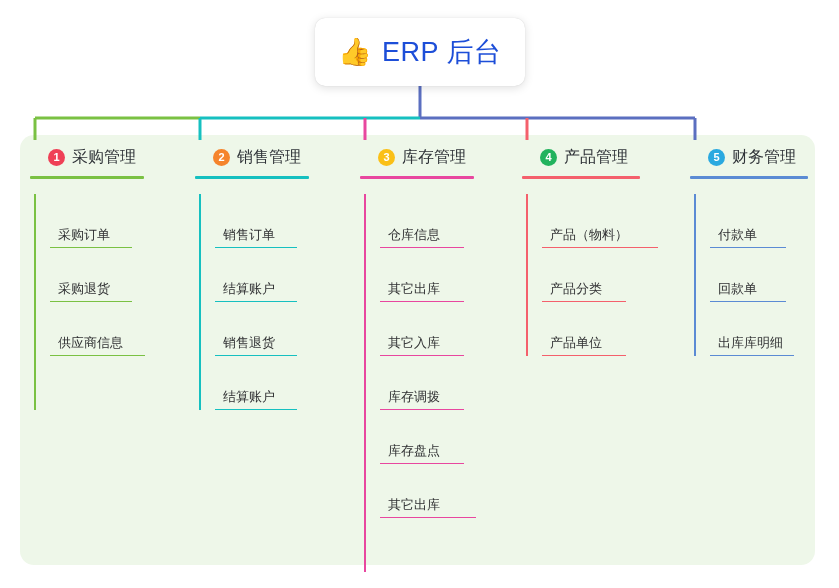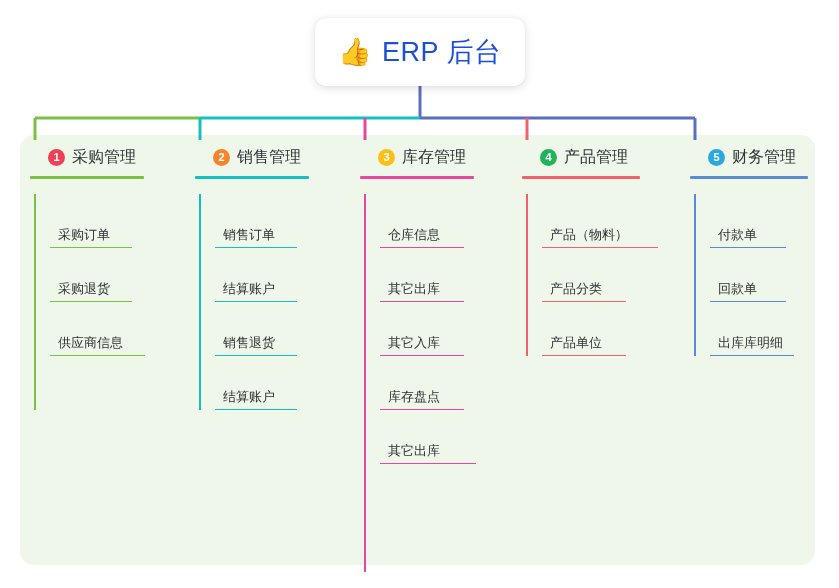--- a/index.html
+++ b/index.html
@@ -222,20 +222,24 @@
         </div>
         <div class="leaf">
           <span class="leaf-label">其它出库</span>
           <div class="leaf-underline" style="background: rgb(232, 71, 159); width: 84px;"></div>
         </div>
         <div class="leaf">
           <span class="leaf-label">其它入库</span>
           <div class="leaf-underline" style="background: rgb(232, 71, 159); width: 84px;"></div>
         </div>
         <div class="leaf">
+          <span class="leaf-label">库存调拨</span>
+          <div class="leaf-underline" style="background: rgb(232, 71, 159); width: 84px;"></div>
+        </div>
+        <div class="leaf">
           <span class="leaf-label">库存盘点</span>
           <div class="leaf-underline" style="background: rgb(232, 71, 159); width: 84px;"></div>
         </div>
         <div class="leaf">
           <span class="leaf-label">其它出库</span>
           <div class="leaf-underline" style="background: rgb(232, 71, 159); width: 96px;"></div>
         </div>
       </div>
     </div>
     <div class="column" id="col-3" style="left: 522px;">

